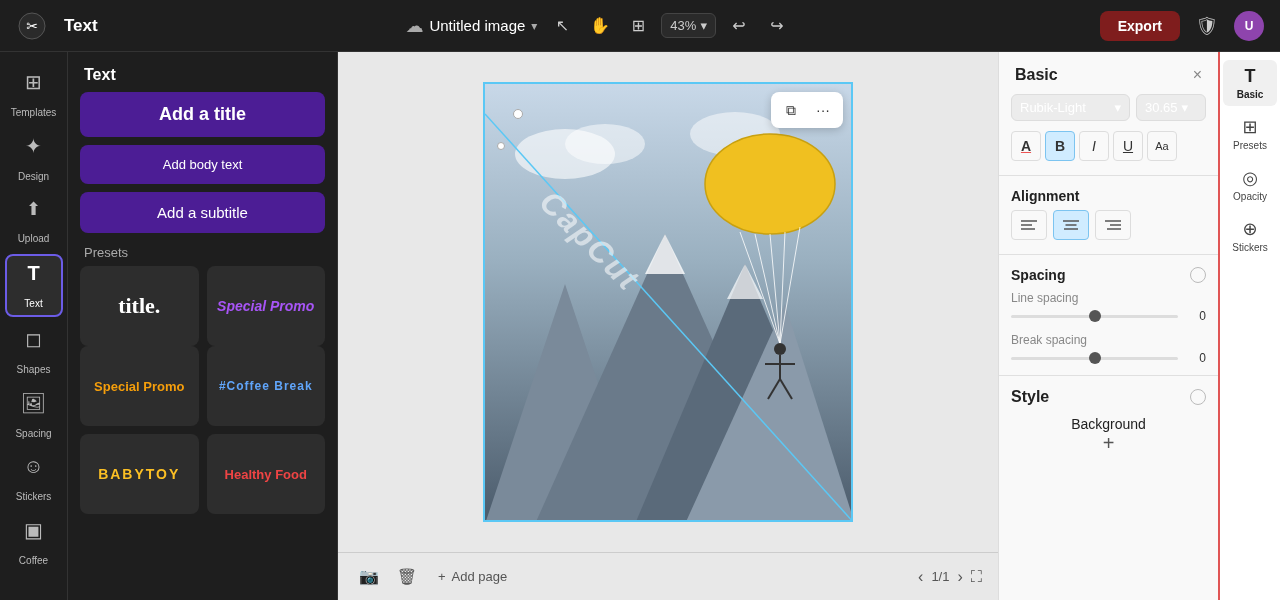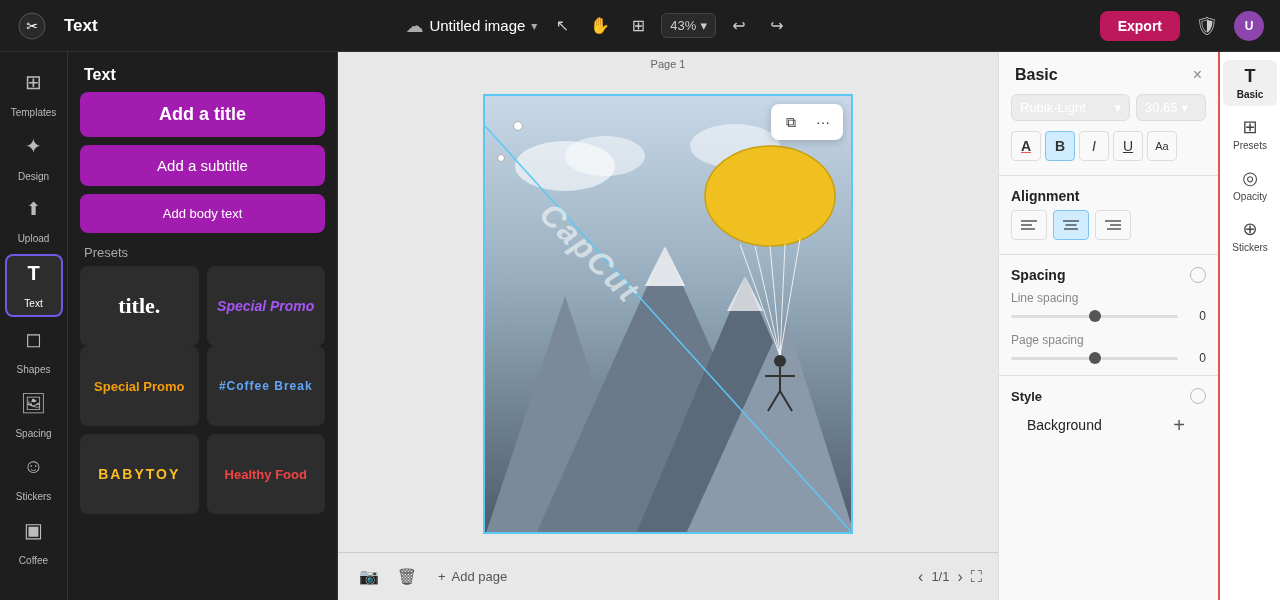--- a/index.html
+++ b/index.html
@@ -61,21 +61,21 @@
     .undo-btn, .redo-btn {
       width: 30px; height: 30px;
       background: transparent;
       border: none;
       color: #ccc;
       cursor: pointer;
       font-size: 16px;
       display: flex; align-items: center; justify-content: center;
     }
     .export-btn {
-      background: #be185d;
+      background: #7f1d1d;
       color: #fff;
       border: none;
       border-radius: 8px;
       padding: 7px 18px;
       font-size: 14px;
       font-weight: 600;
       cursor: pointer;
     }
     .shield-btn {
       width: 30px; height: 30px;
@@ -141,21 +141,21 @@
       font-weight: 600;
       color: #fff;
     }
     .text-buttons {
       padding: 0 12px;
       display: flex;
       flex-direction: column;
       gap: 8px;
     }
     .text-action-btn {
-      background: #a21caf;
+      background: #4c1d95;
       border: none;
       border-radius: 8px;
       color: #fff;
       font-size: 15px;
       font-weight: 500;
       padding: 12px;
       cursor: pointer;
       text-align: center;
     }
     .section-label {
@@ -421,33 +421,34 @@
       cursor: pointer;
     }
     .slider-val {
       font-size: 12px;
       color: #333;
       min-width: 20px;
       text-align: right;
     }
     .style-label {
       padding: 8px 12px 6px;
-      font-size: 13px;
+      font-size: 16px;
       font-weight: 600;
       color: #222;
       display: flex; justify-content: space-between; align-items: center;
     }
     .style-circle {
       width: 16px; height: 16px;
       border-radius: 50%;
       border: 1px solid #bbb;
     }
     .background-row {
       display: flex; align-items: center; justify-content: space-between;
       padding: 4px 28px;
+      flex-direction: column;
     }
     .background-text { font-size: 14px; color: #222; }
     .plus-btn {
       width: 22px; height: 22px;
       background: transparent;
       border: none;
       font-size: 20px;
       cursor: pointer;
       color: #555;
       line-height: 1;
@@ -557,22 +558,22 @@
     <div class="rail-item">
       <span class="rail-icon">▣</span>
       <span class="rail-label">Coffee</span>
     </div>
   </div>
 
   <div class="left-panel">
     <div class="panel-header">Text</div>
     <div class="text-buttons">
       <button class="text-action-btn" style="font-size:18px;font-weight:700;">Add a title</button>
+      <button class="text-action-btn" style="font-size:13px;">Add body text</button>
       <button class="text-action-btn" style="font-size:15px;">Add a subtitle</button>
-      <button class="text-action-btn" style="font-size:13px;">Add body text</button>
     </div>
     <div class="section-label">Presets</div>
     <div class="grid-2">
       <div class="preset-card">
         <span class="preset-okay">title.</span>
       </div>
       <div class="preset-card">
         <span class="preset-special">Special Promo</span>
       </div>
     </div>
@@ -586,21 +587,20 @@
       <div class="preset-card">
         <span class="preset-babytoy">BABYTOY</span>
       </div>
       <div class="preset-card">
         <span class="preset-healthy">Healthy Food</span>
       </div>
     </div>
   </div>
 
   <div class="canvas-area">
-    <div class="page-label">Page 1</div>
     <div class="canvas-wrapper">
       <div class="canvas-inner">
 
         <svg class="canvas-svg" width="370" height="440" viewBox="0 0 370 440">
 
           <defs>
             <linearGradient id="skyGrad" x1="0" y1="0" x2="0" y2="1">
               <stop offset="0%" stop-color="#c8d8e8"></stop>
               <stop offset="40%" stop-color="#9ab0c0"></stop>
               <stop offset="100%" stop-color="#4a5a6a"></stop>
@@ -728,21 +728,21 @@
 
     <div class="spacing-label">
       <span>Spacing</span>
       <div class="spacing-circle"></div>
     </div>
     <div class="sub-label">Line spacing</div>
     <div class="slider-row">
       <input type="range" class="slider" min="-100" max="100" value="0" style="">
       <span class="slider-val">0</span>
     </div>
-    <div class="sub-label">Page spacing</div>
+    <div class="sub-label">Break spacing</div>
     <div class="slider-row">
       <input type="range" class="slider" min="-100" max="100" value="0" style="">
       <span class="slider-val">0</span>
     </div>
     <div class="section-divider"></div>
 
     <div class="style-label">
       <span>Style</span>
       <div class="style-circle"></div>
     </div>

